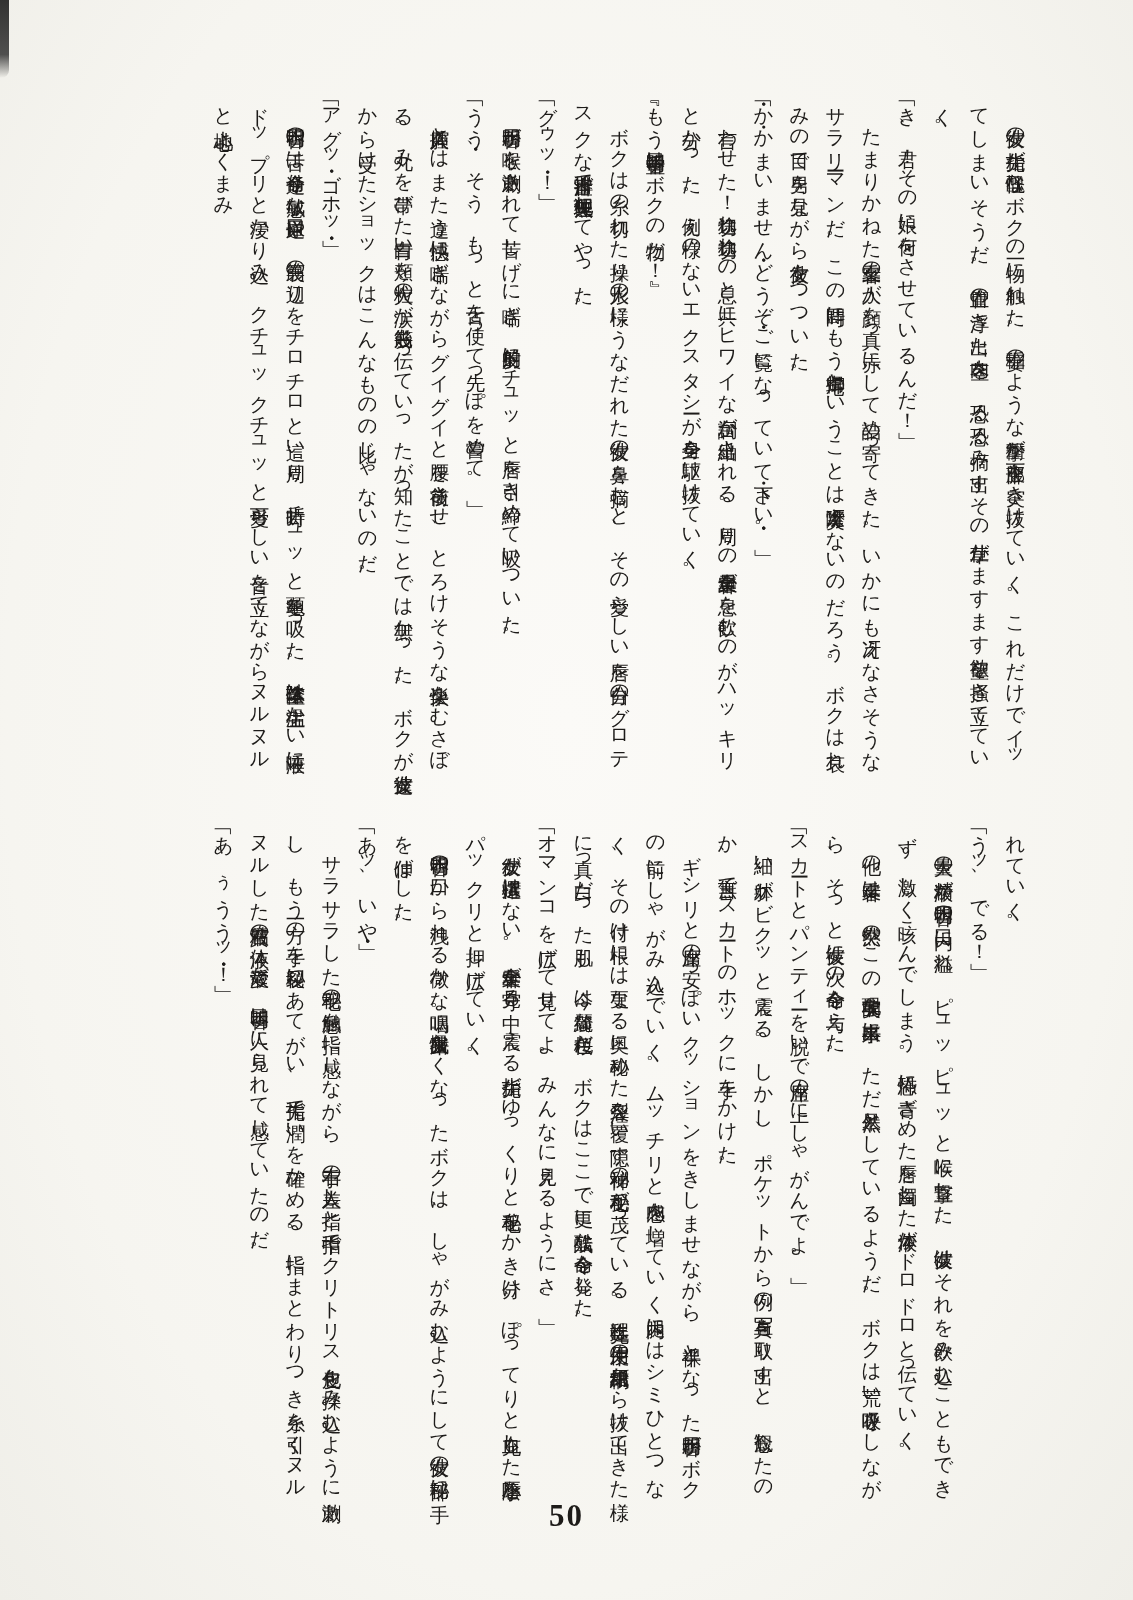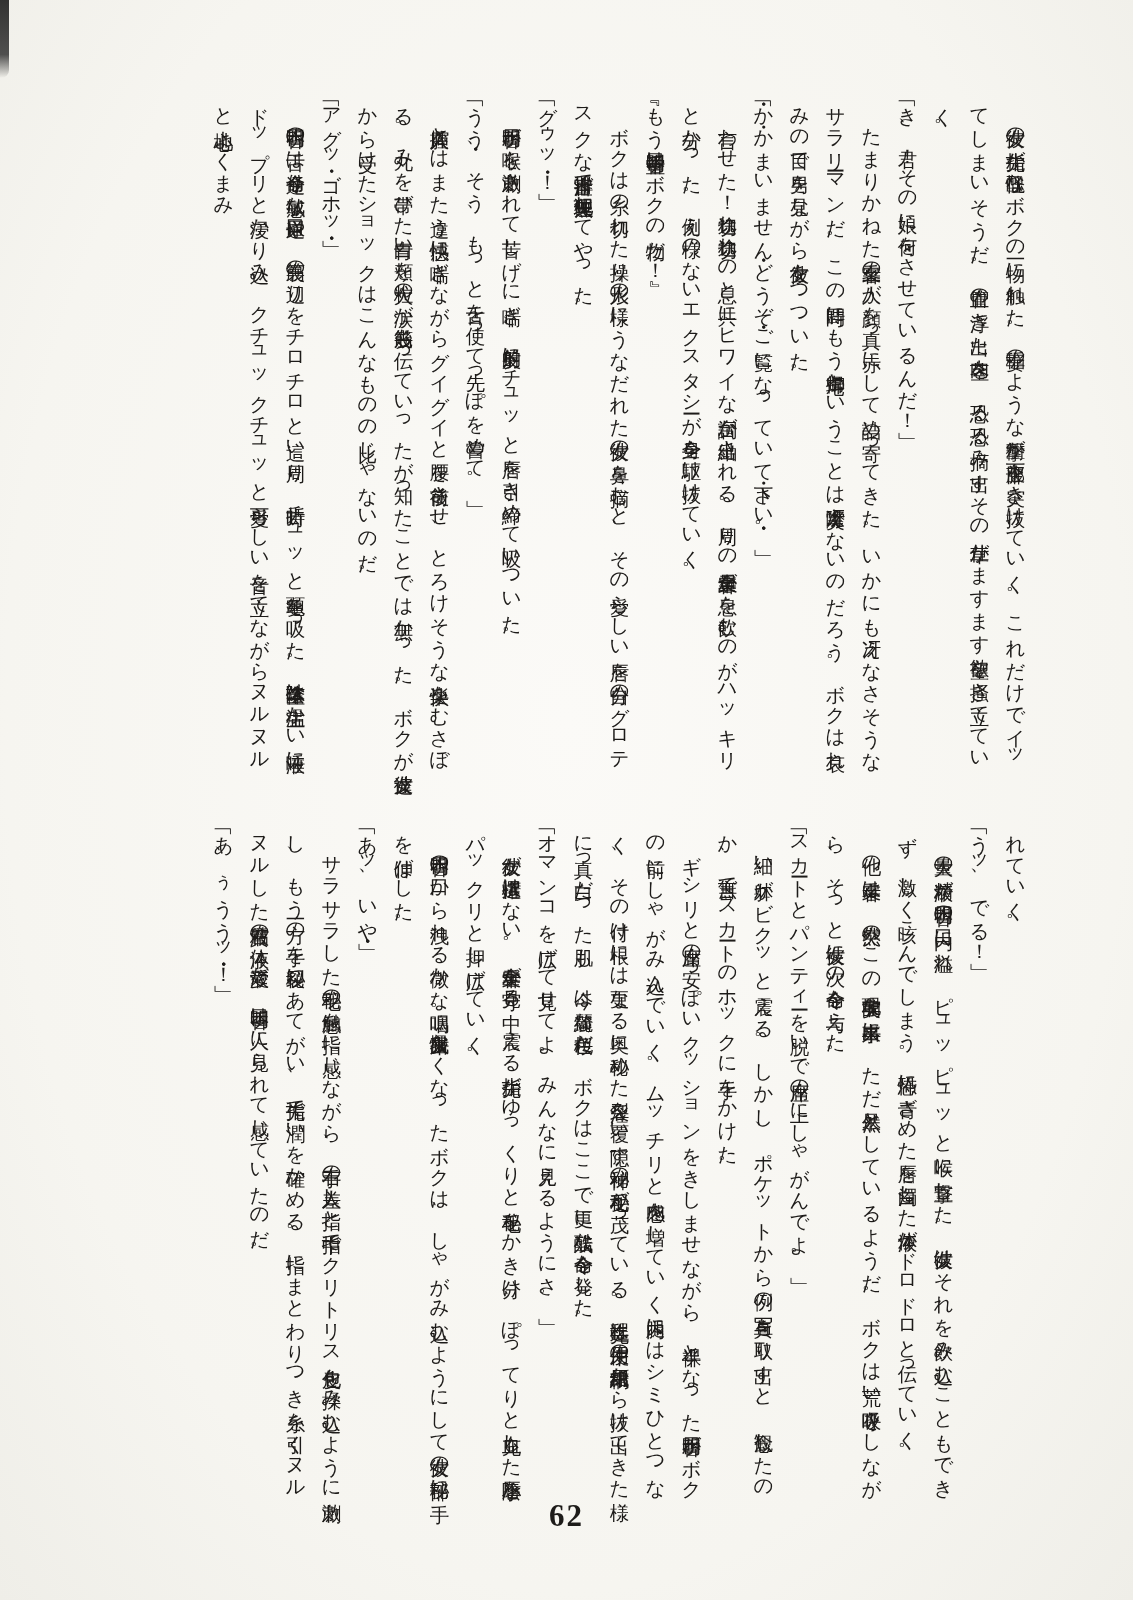--- a/index.html
+++ b/index.html
@@ -91,15 +91,15 @@
     <p class="indent">細い躰がビクッと震える。しかし、ポケットから例の写真を取り出すと、観念したのか、無言でスカートのホックに手をかけた。</p>
     <p class="indent">ギシリと座席の安っぽいクッションをきしませながら、半裸となった明日香がボクの前にしゃがみ込んでいく。ムッチリと肉感を増していく内腿にはシミひとつなく、その付け根には更なる奥に秘めた淫裂を覆い隠す神秘の秘毛が茂っている。先程迄は未使用の原稿用紙から抜け出てきた様に真っ白だった肌も、今は綺麗な桜色だ。ボクはここで更に残酷な命令を発した。</p>
     <p>「オマンコを広げて見せてよ。みんなに見えるようにさ。」</p>
     <p class="indent">彼女が選択権はない。全乗客が見守る中、震える指先がゆっくりと秘毛をかき分け、ぽってりと充血した小陰唇をパックリと押し広げていく。</p>
     <p class="indent">明日香の口から洩れる微かな鳴咽。我慢出来なくなったボクは、しゃがみ込むようにして彼女の秘部に手を伸ばした。</p>
     <p>「あッ、いや・・・」</p>
     <p class="indent">サラサラした秘毛の感触を指に感じながら、右手の人差し指と中指でクリトリス包皮を揉み込むように刺激し、もう一方の手を秘裂にあてがい、指先で潤いを確かめる。指にまとわりつき糸を引くヌルヌルした粘液質の液体。愛液だ。明日香は人に見られて感じていたのだ。</p>
     <p>「あ、ぅううッ・・・！」</p>
   </div>
 
-  <div class="page-number">62</div>
+  <div class="page-number">50</div>
 
 </div>
 
 </body></html>

